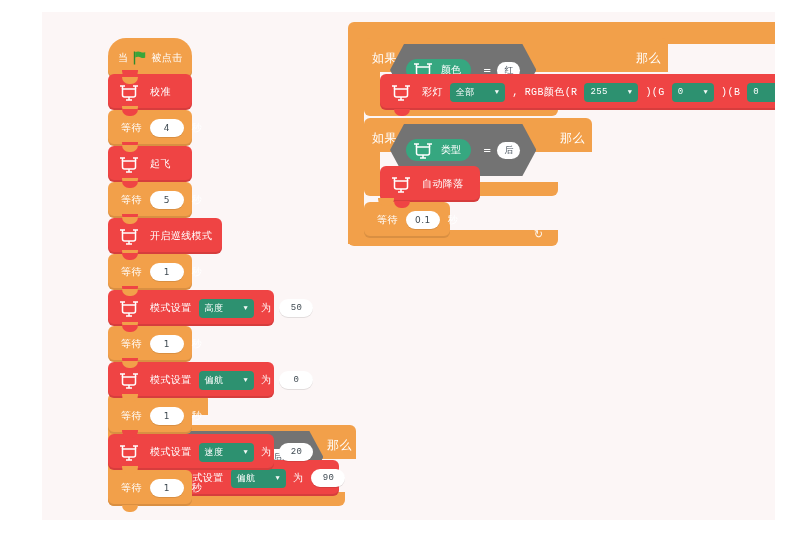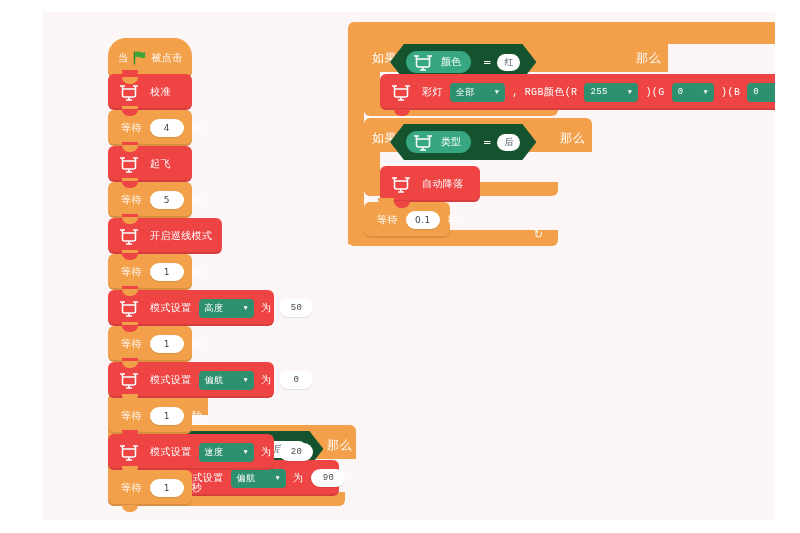--- a/index.html
+++ b/index.html
@@ -65,21 +65,21 @@
     background:#2d9170;border-radius:4px;height:19px;padding:0 6px;
     display:inline-flex;align-items:center;gap:20px;margin:0 4px;font-size:9px;
     color:#fff;
   }
   .ddn .car{font-size:7px;line-height:1;opacity:.95;}
   .lbl{margin:0 3px;}
 
   
   .hex{
     position:absolute;display:flex;align-items:center;height:28px;
-    background:#14532d;color:#fff;font-size:10px;padding:4px 16px;
+    background:#737373;color:#fff;font-size:10px;padding:12px 16px;
     clip-path:polygon(14px 0,calc(100% - 14px) 0,100% 50%,calc(100% - 14px) 100%,14px 100%,0 50%);
   }
   .hexinner{
     background:#36a780;border-radius:14px;height:22px;
     display:flex;align-items:center;padding:0 10px 0 6px;margin-right:6px;
   }
   .eq{margin:0 6px;font-size:10px;}
   .hexval{
     background:#ffffff;color:#4a5560;border-radius:10px;height:17px;
     padding:0 7px;display:inline-flex;align-items:center;font-size:9px;

